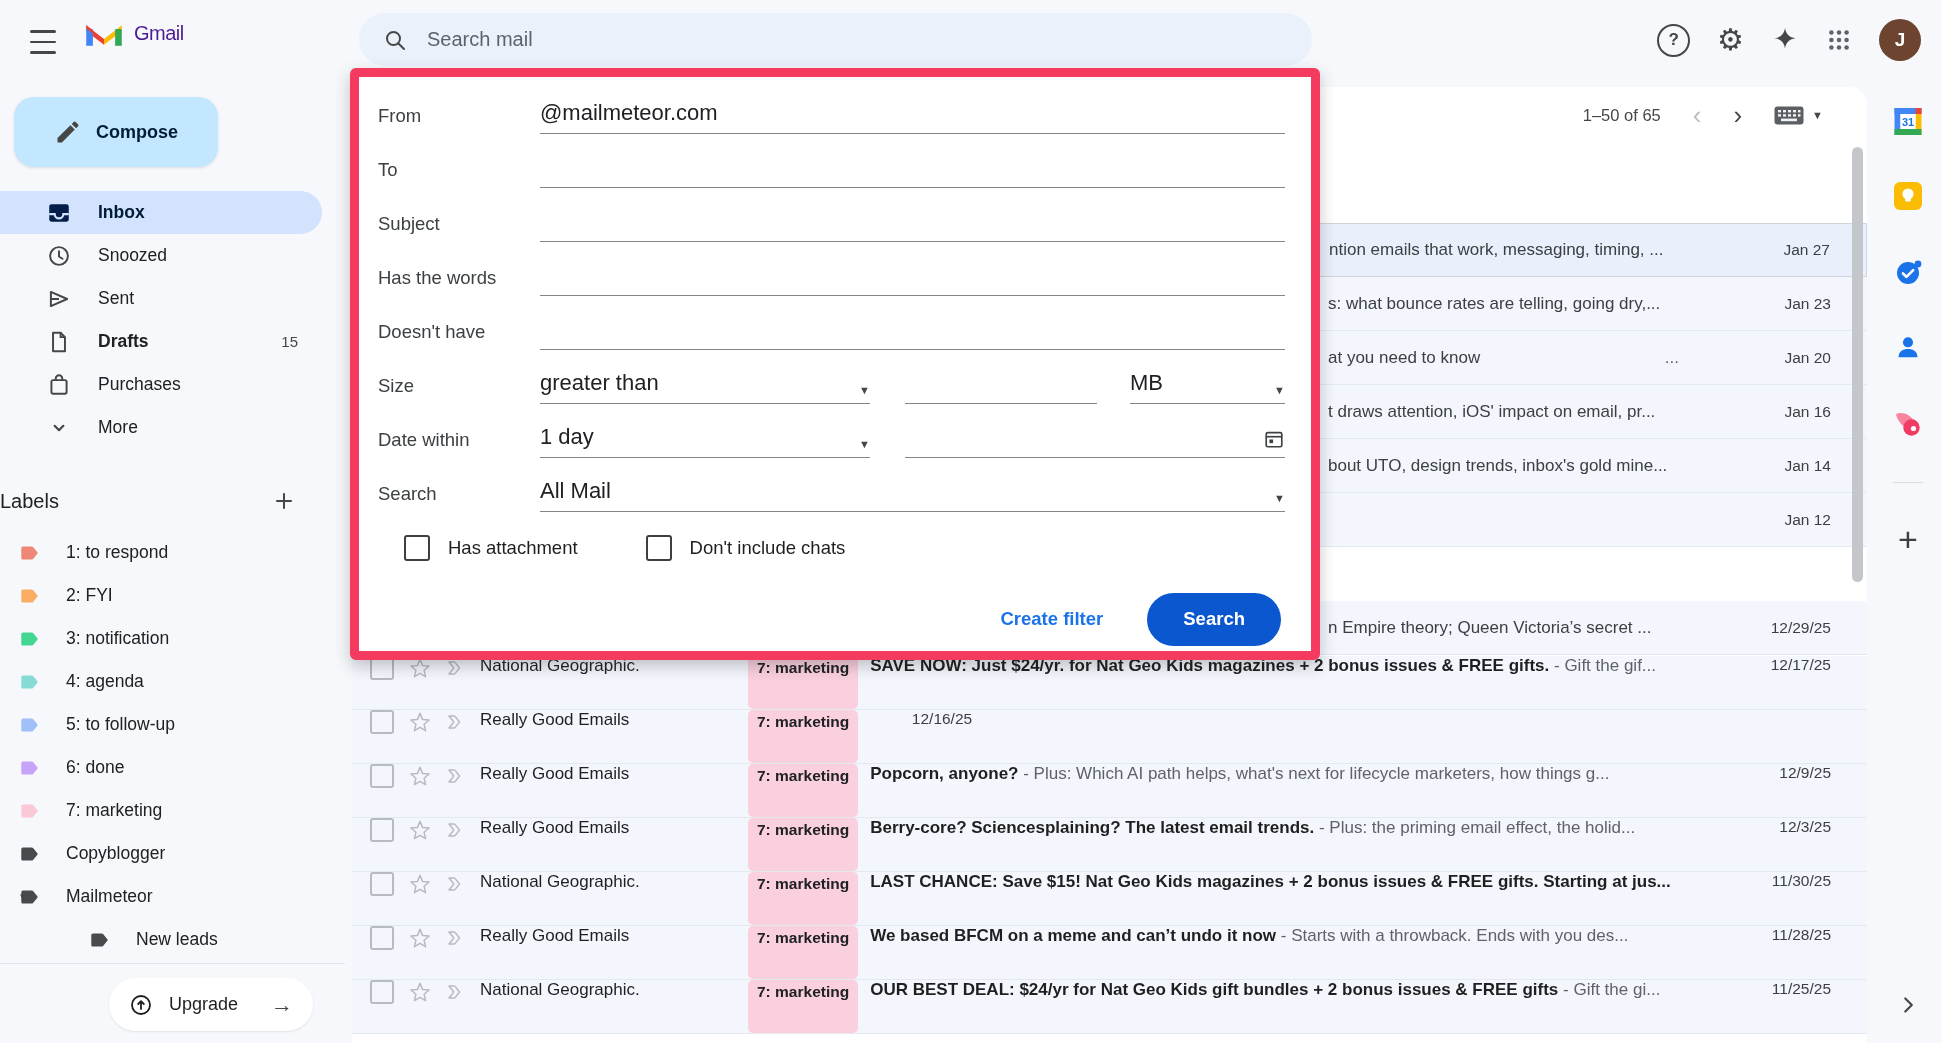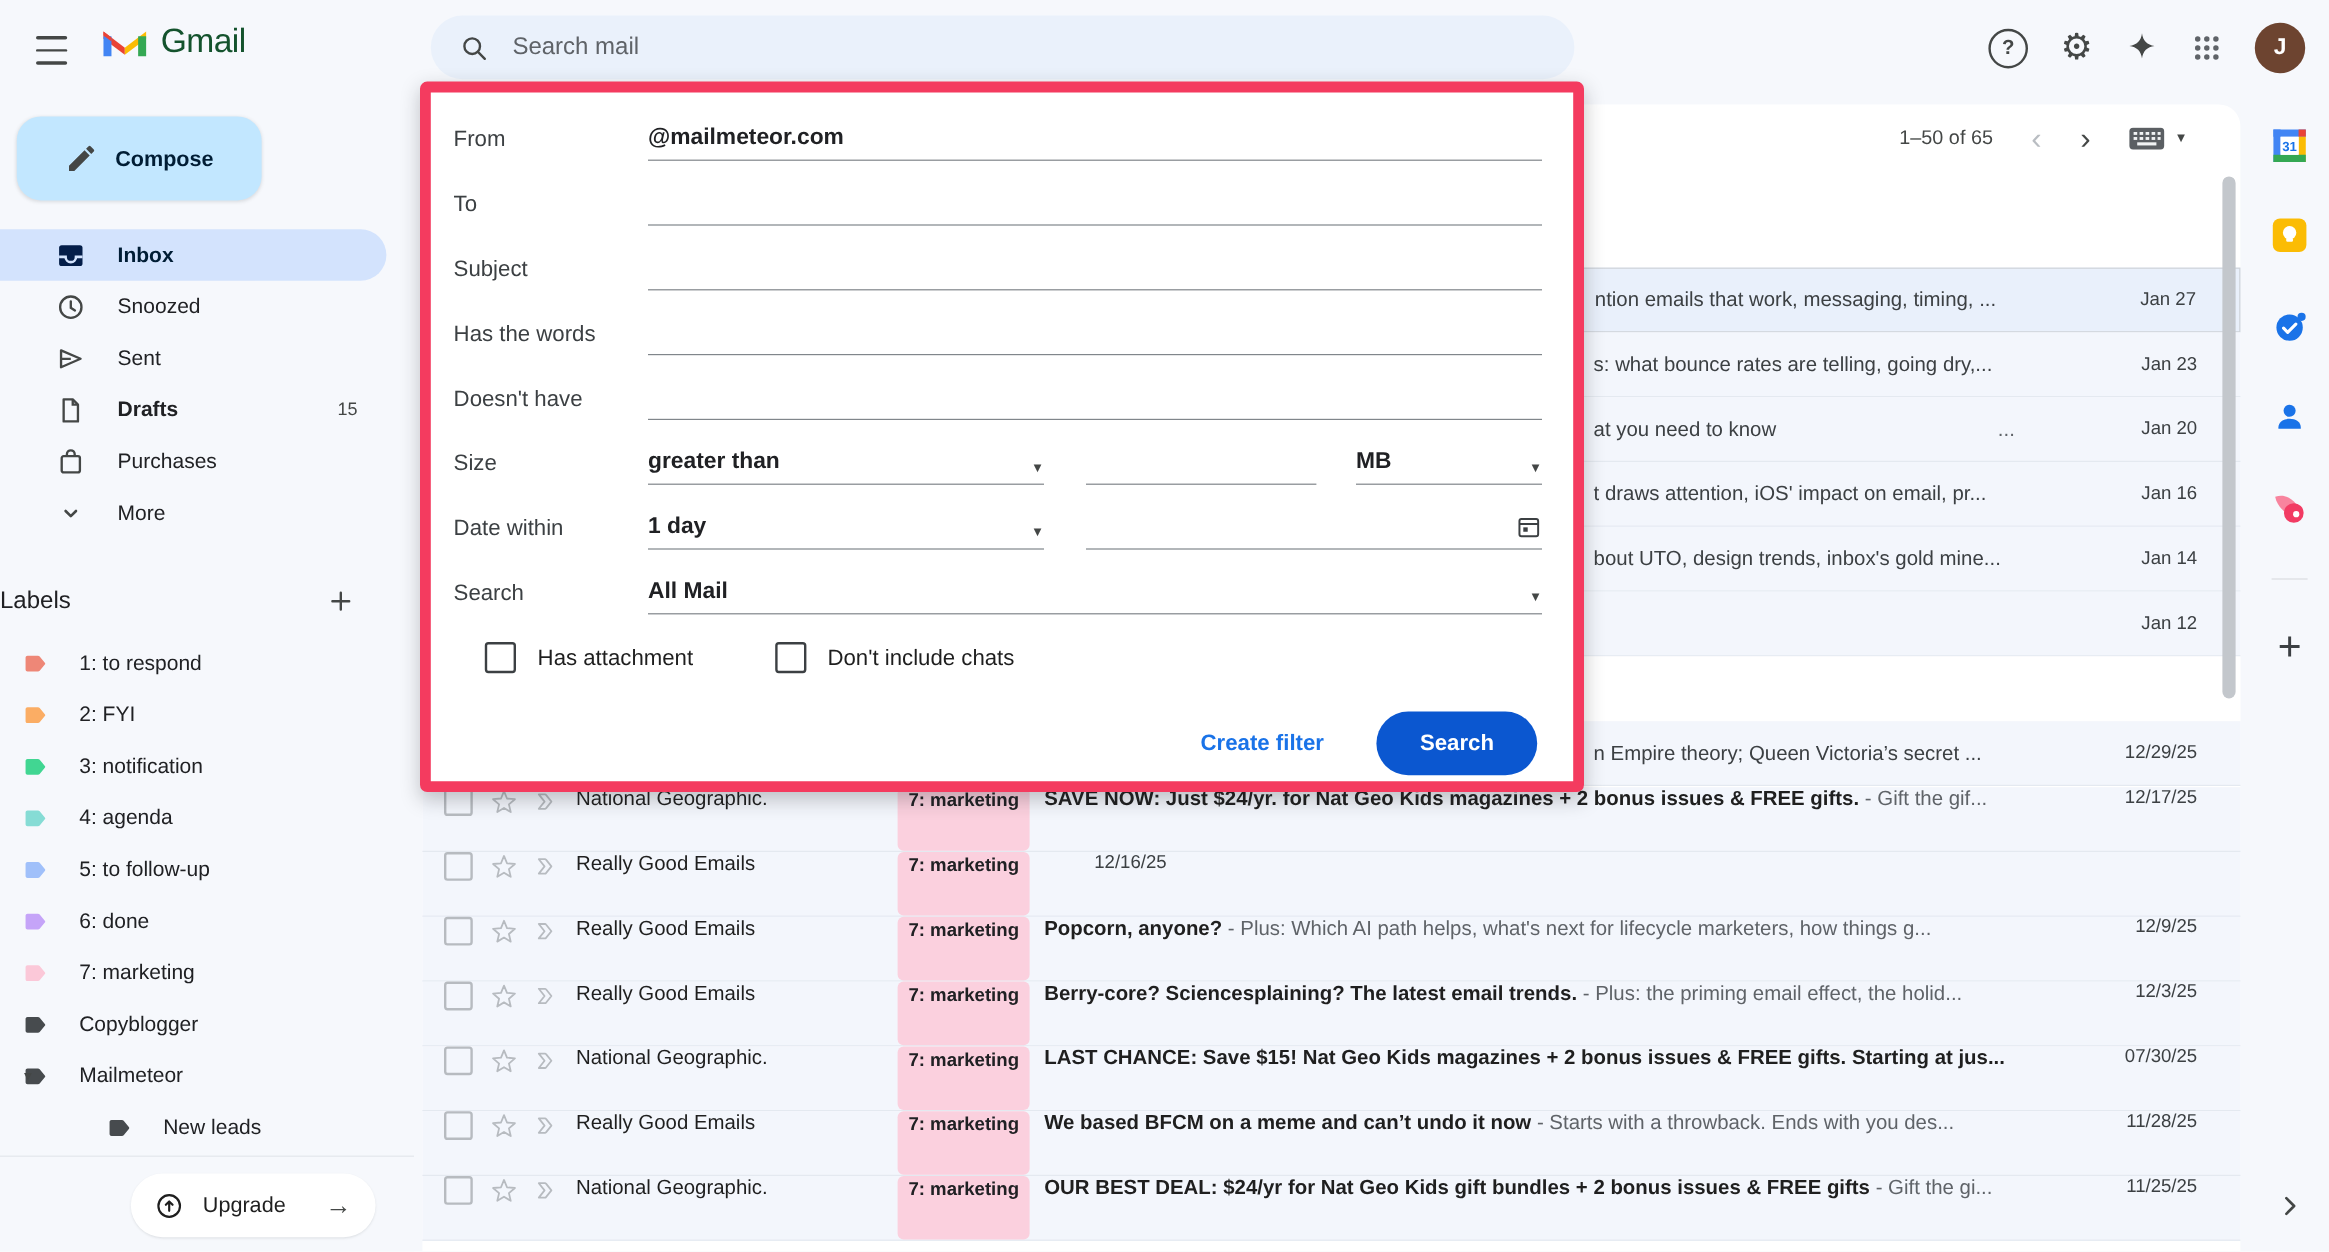--- a/index.html
+++ b/index.html
@@ -6,21 +6,21 @@
   body{
     width:1941px;height:1043px;position:relative;overflow:hidden;
     font-family:"Liberation Sans","DejaVu Sans",sans-serif;
     background:var(--topbg,#f6f8fc);color:#1f1f1f;
   }
   
   .topbar{position:absolute;left:0;top:0;width:1941px;height:80px;background:var(--topbg);}
   .burger{position:absolute;left:30px;top:28px;width:26px;height:24px;display:flex;flex-direction:column;justify-content:space-between;padding:2px 0;cursor:pointer;}
   .burger span{display:block;height:2.6px;background:#444746;border-radius:2px;}
   .logo{position:absolute;left:84px;top:18px;display:flex;align-items:center;gap:10px;}
-  .logo-text{font-size:28px;color:#14532d;letter-spacing:-0.5px;}
+  .logo-text{font-size:20px;color:#4c1d95;letter-spacing:-0.5px;}
   .searchbar{position:absolute;left:359px;top:13px;width:953px;height:53px;background:var(--searchbg);border-radius:28px;display:flex;align-items:center;padding-left:24px;box-sizing:border-box;gap:20px;}
   .search-ph{font-size:20px;color:#5f6368;}
   .top-actions{position:absolute;right:20px;top:0;height:80px;display:flex;align-items:center;gap:27px;}
   .circle-help{width:29px;height:29px;border:2.4px solid #444746;border-radius:50%;display:flex;align-items:center;justify-content:center;font-size:17px;font-weight:bold;color:#444746;}
   .gear{font-size:30px;color:#444746;line-height:1;}
   .avatar{width:42px;height:42px;border-radius:50%;background:#6d4430;color:#fff;display:flex;align-items:center;justify-content:center;font-size:19px;font-weight:bold;}
   
   .sidebar{position:absolute;left:0;top:80px;width:345px;height:963px;background:var(--topbg);}
   .compose{position:absolute;left:14px;top:17px;width:204px;height:70px;border-radius:20px;background:var(--compose);display:flex;align-items:center;justify-content:center;gap:14px;box-shadow:0 1px 3px rgba(60,64,67,.15);cursor:pointer;}
   .compose-label{font-size:18px;font-weight:bold;color:#001d35;}
@@ -75,21 +75,21 @@
   .rail-divider{position:absolute;left:50%;transform:translateX(-50%);top:402px;width:30px;border-top:1px solid #dadce0;}
   .rail-plus{top:440px;font-size:34px;color:#3c4043;font-weight:normal;}
   .rail-chev{top:912px;}
   
   .filter-panel{position:absolute;left:350px;top:68px;width:970px;height:592px;box-sizing:border-box;border:9px solid var(--annotation);background:#fff;border-radius:6px;box-shadow:0 6px 16px rgba(32,33,36,.25);z-index:50;padding:12px 26px 0 19px;}
   .frow{display:flex;align-items:center;height:54px;}
   .flabel{width:162px;flex:0 0 auto;font-size:18.5px;color:#3c4043;}
   .farea{flex:1;display:flex;align-items:center;}
   .fld{border-bottom:1px solid #80868b;height:36px;display:flex;align-items:flex-end;padding-bottom:7px;box-sizing:border-box;}
   .fld.grow{flex:1;}
-  .fval{font-size:19px;color:#202124;white-space:nowrap;font-weight:bold;}
+  .fval{font-size:22px;color:#202124;white-space:nowrap;}
   .sel{justify-content:space-between;cursor:pointer;}
   .sel .caret{margin-left:auto;}
   .w330{width:330px;flex:0 0 auto;}
   .w192{width:192px;flex:0 0 auto;margin-left:35px;}
   .w155{width:155px;flex:0 0 auto;margin-left:33px;}
   .dateinput{flex:1;margin-left:35px;justify-content:flex-end;}
   .checkrow{display:flex;align-items:center;height:54px;padding-left:26px;gap:18px;}
   .fcb{width:22px;height:22px;border:2.4px solid #3c4043;border-radius:3px;flex:0 0 auto;cursor:pointer;}
   .fcb-label{font-size:18.5px;color:#1f1f1f;margin-right:50px;}
   .btnrow{display:flex;align-items:center;justify-content:flex-end;height:88px;gap:44px;padding-right:4px;}
@@ -482,21 +482,21 @@
             </svg>
           </span>
           <span class="rowicon">
             <svg width="24" height="24" viewBox="0 0 24 24">
               <path d="M5 6h5.2a1 1 0 0 1 .8.4L15.5 12l-4.5 5.6a1 1 0 0 1-.8.4H5l4.8-6L5 6z" fill="none" stroke="#b7bbc0" stroke-width="1.5" stroke-linejoin="round"></path>
             </svg>
           </span>
           <span class="sender">National Geographic.</span>
           <span class="chip">7: marketing</span>
           <span class="subjwrap"><span class="subj">LAST CHANCE: Save $15! Nat Geo Kids magazines + 2 bonus issues &amp; FREE gifts. Starting at jus...</span> <span class="snip"></span></span>
-          <span class="edate">07/30/25</span>
+          <span class="edate">11/30/25</span>
         </div>
 
         <div class="erow">
           <span class="cb"></span>
           <span class="rowicon">
             <svg width="24" height="24" viewBox="0 0 24 24">
               <path d="M12 17.3l-5.6 3.4 1.5-6.4-5-4.3 6.6-.6L12 3.3l2.5 6.1 6.6.6-5 4.3 1.5 6.4z" fill="none" stroke="#b7bbc0" stroke-width="1.5" stroke-linejoin="round"></path>
             </svg>
           </span>
           <span class="rowicon">

